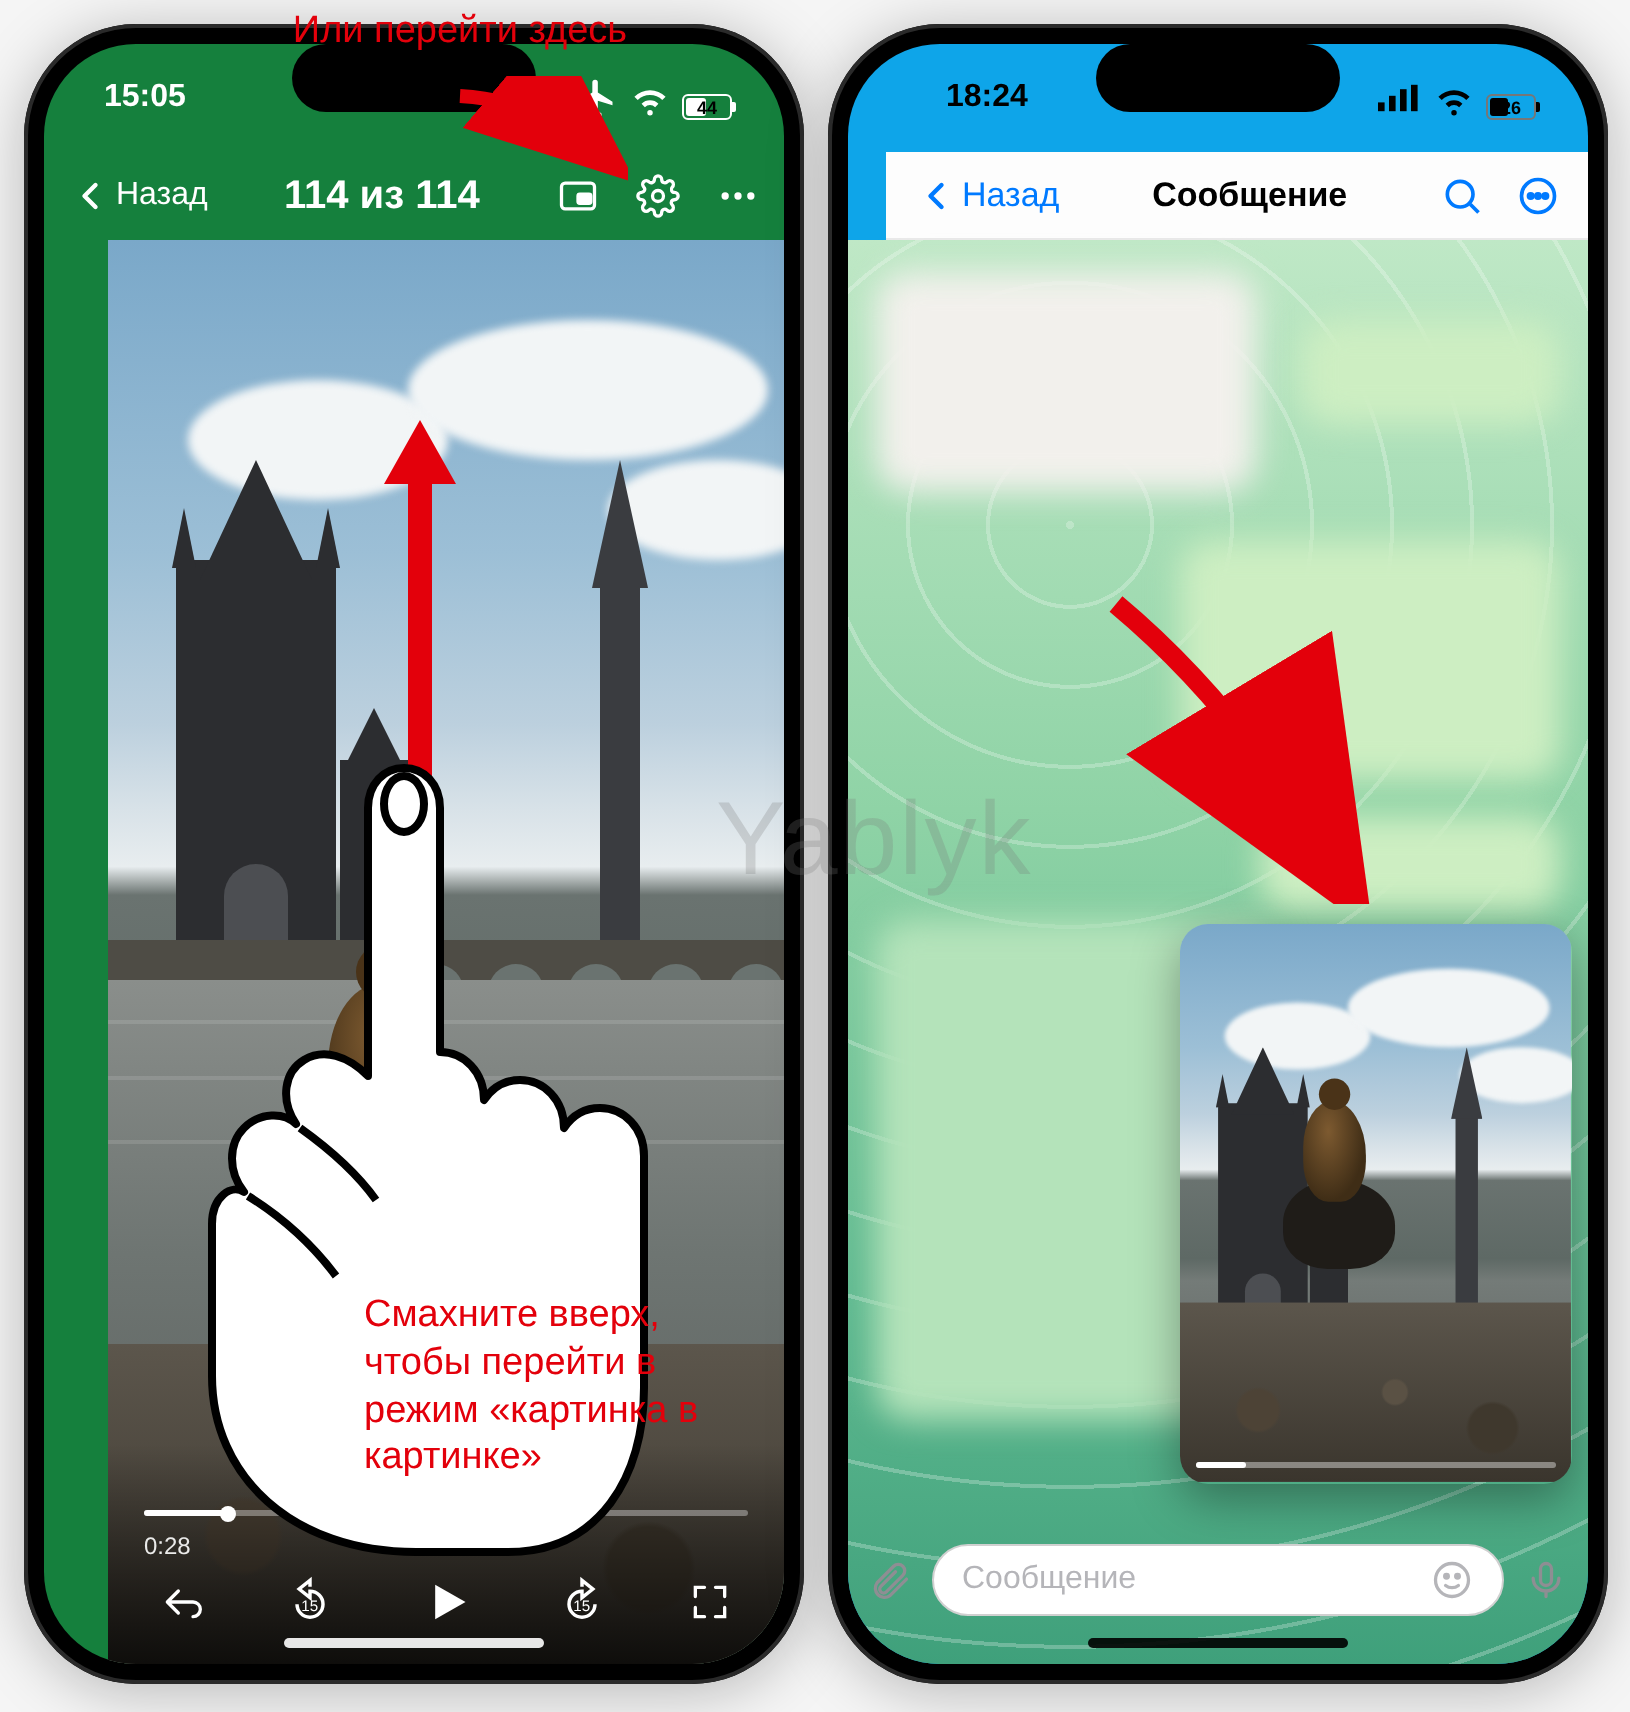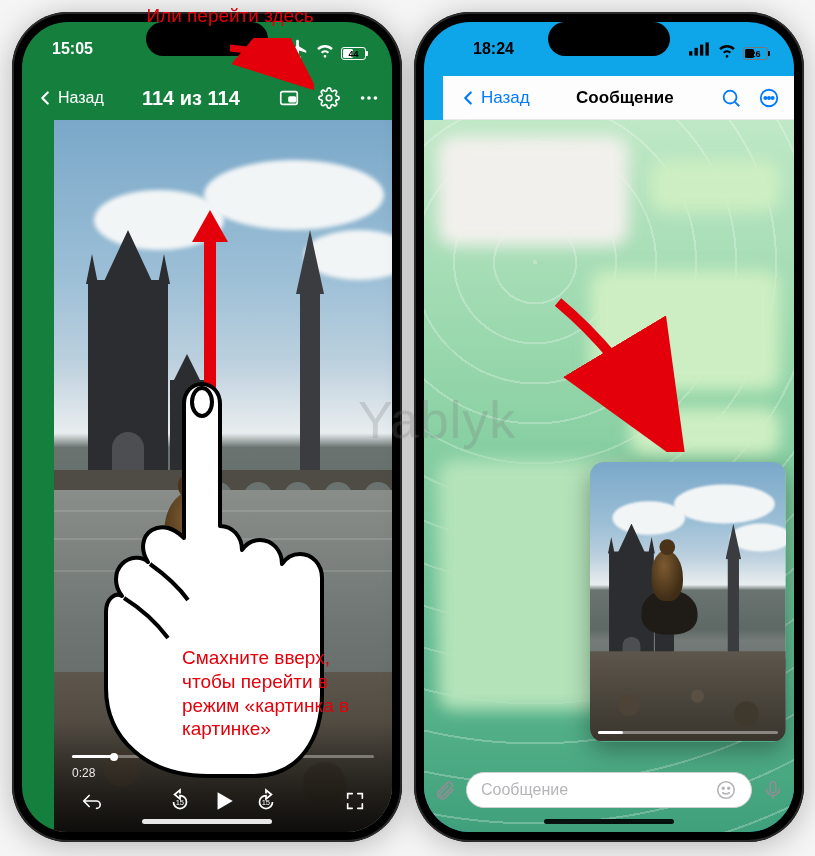--- a/index.html
+++ b/index.html
@@ -157,21 +157,21 @@
     background:linear-gradient(transparent, rgba(0,0,0,.75));
     color:#fff;
     padding:10px 18px 18px;
     display:flex; flex-direction:column; justify-content:flex-end; gap:8px;
   }
   .progress{ height:3px; background:rgba(255,255,255,.35); border-radius:2px; position:relative;}
   .progress .fill{ position:absolute; left:0; top:0; bottom:0; width:14%; background:#fff; border-radius:2px;}
   .progress .dot{ position:absolute; left:14%; top:50%; width:8px; height:8px; background:#fff; border-radius:50%; transform:translate(-50%,-50%);}
   .time-row{ font-size:12px; opacity:.9;}
   .ctrl-row{ display:flex; align-items:center; justify-content:space-between; padding:0 8px;}
-  .ctrl-row .mid{display:flex; gap:17px; align-items:center;}
+  .ctrl-row .mid{display:flex; gap:42px; align-items:center;}
 
   
   .ic{ width:22px; height:22px; display:inline-block;}
   .ic.lg{ width:26px; height:26px;}
   .ic svg{ width:100%; height:100%; }
 
   
   .screen.white{ background:#0ea5e9;padding-left:19px; }
   .tg-nav{
     height:44px; display:flex; align-items:center; justify-content:space-between;

